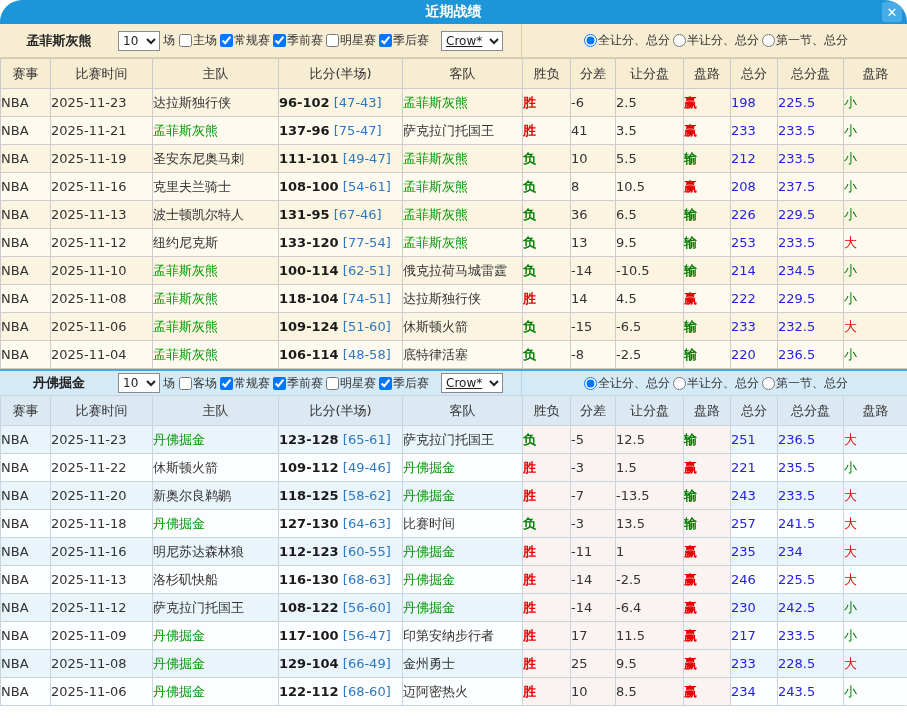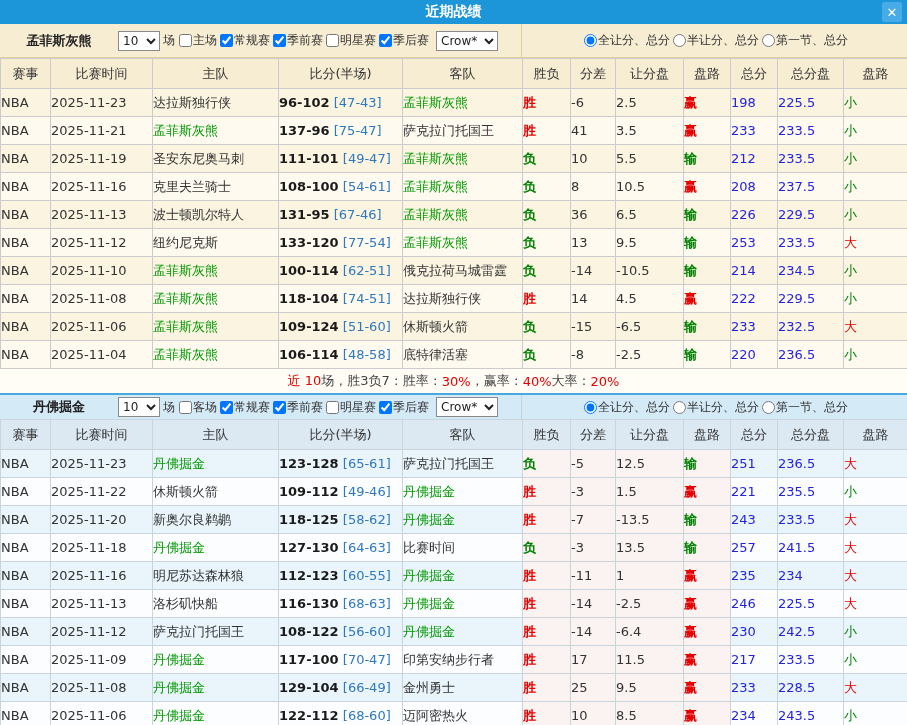--- a/index.html
+++ b/index.html
@@ -1,21 +1,21 @@
 <!DOCTYPE html>
 <html lang="zh" style="--titlebar-bg: #1d96d9; --close-btn-bg: #47ace6; --panel1-bg: #f7edd2; --panel1-row-odd: #faf4e1; --panel1-row-even: #fefaf0; --panel2-bg: #d5eaf7; --panel2-header-bg: #dce9f2; --panel2-row-odd: #e9f4fb; --panel2-row-even: #fbfdfe; --win-red: #e60000; --loss-green: #008000; --team-green: #009900; --total-blue: #2422dd; --half-blue: #2e78c0;"><head>
 <meta charset="utf-8">
 <style>
   html,body{margin:0;padding:0;}
   body{
     width:907px;height:725px;overflow:hidden;background:#fff;
     font-family:"DejaVu Sans","Liberation Sans",sans-serif;
     -webkit-font-smoothing:antialiased;
   }
-  .win{width:907px;height:725px;overflow:hidden;}
+  .win{width:907px;height:725px;overflow:hidden;border-radius:22px;}
 
   
   .titlebar{
     height:24px;background:var(--titlebar-bg);color:#fff;
     display:flex;align-items:center;justify-content:center;position:relative;
     font-size:14px;font-weight:bold;
   }
   .close{
     position:absolute;right:5px;top:2px;width:20px;height:20px;
     background:var(--close-btn-bg);color:#fff;border-radius:3px;
@@ -29,21 +29,21 @@
   .p1 .filterbar{height:26px;background:var(--panel2-bg);border-top:2px solid #49a8de;}
   .fleft{width:522px;display:flex;align-items:center;box-sizing:border-box;}
   .p0 .fleft{border-right:1px solid #e2cf9f;}
   .p1 .fleft{border-right:1px solid #b9d6e8;}
   .team{font-weight:bold;font-size:13px;width:118px;text-align:center;flex:0 0 auto;color:#222;}
   select{
     font-size:12px;height:20px;border:1px solid #8a8a8a;background:#fff;color:#222;
     font-family:"DejaVu Sans","Liberation Sans",sans-serif;
   }
   .sel-count{width:42px;}
-  .sel-type{width:62px;margin-left:7px;}
+  .sel-type{width:62px;margin-left:12px;text-decoration:underline;}
   .glabel{margin:0 1px 0 3px;}
   .checks{display:inline-flex;align-items:center;}
   label.cb,label.rb{display:inline-flex;align-items:center;white-space:nowrap;cursor:pointer;}
   input[type=checkbox],input[type=radio]{margin:0 1px 0 3px;width:13px;height:13px;}
   .fright{flex:1;display:flex;align-items:center;justify-content:center;gap:0;}
 
   
   table{border-collapse:collapse;table-layout:fixed;width:907px;font-size:13px;color:#333;}
   th,td{border:1px solid #ccc;height:27px;padding:0;overflow:hidden;white-space:nowrap;font-weight:normal;}
   .p1 th,.p1 td{border-color:#c9d4dc;}
@@ -272,29 +272,20 @@
             <td class="green bold">负</td>
             <td>-8</td>
             <td>-2.5</td>
             <td class="green bold">输</td>
             <td class="blue">220</td>
             <td class="blue">236.5</td>
             <td class="green">小</td>
           </tr>
         </tbody>
       </table>
-    <div class="summary">
-        <span class="red">近 10 </span>
-        <span>场，胜3负7：胜率：</span>
-        <span class="red">30%</span>
-        <span>，赢率：</span>
-        <span class="red">40%</span>
-        <span> 大率：</span>
-        <span class="red">20%</span>
-      </div>
   </section>
 
   <section class="panel p1">
     <div class="filterbar">
       <div class="fleft">
         <span class="team">丹佛掘金</span>
         <select class="sel-count"><option>10</option></select>
         <span class="glabel">场</span>
         <span class="checks">
             <label class="cb"><input type="checkbox" style="">客场</label>
@@ -438,21 +429,21 @@
             <td>-6.4</td>
             <td class="red bold">赢</td>
             <td class="blue">230</td>
             <td class="blue">242.5</td>
             <td class="green">小</td>
           </tr>
           <tr>
             <td>NBA</td>
             <td>2025-11-09</td>
             <td class="hl">丹佛掘金</td>
-            <td><span class="score">117-100</span> <span class="half">[70-47]</span></td>
+            <td><span class="score">117-100</span> <span class="half">[56-47]</span></td>
             <td>印第安纳步行者</td>
             <td class="red bold">胜</td>
             <td>17</td>
             <td>11.5</td>
             <td class="red bold">赢</td>
             <td class="blue">217</td>
             <td class="blue">233.5</td>
             <td class="green">小</td>
           </tr>
           <tr>

